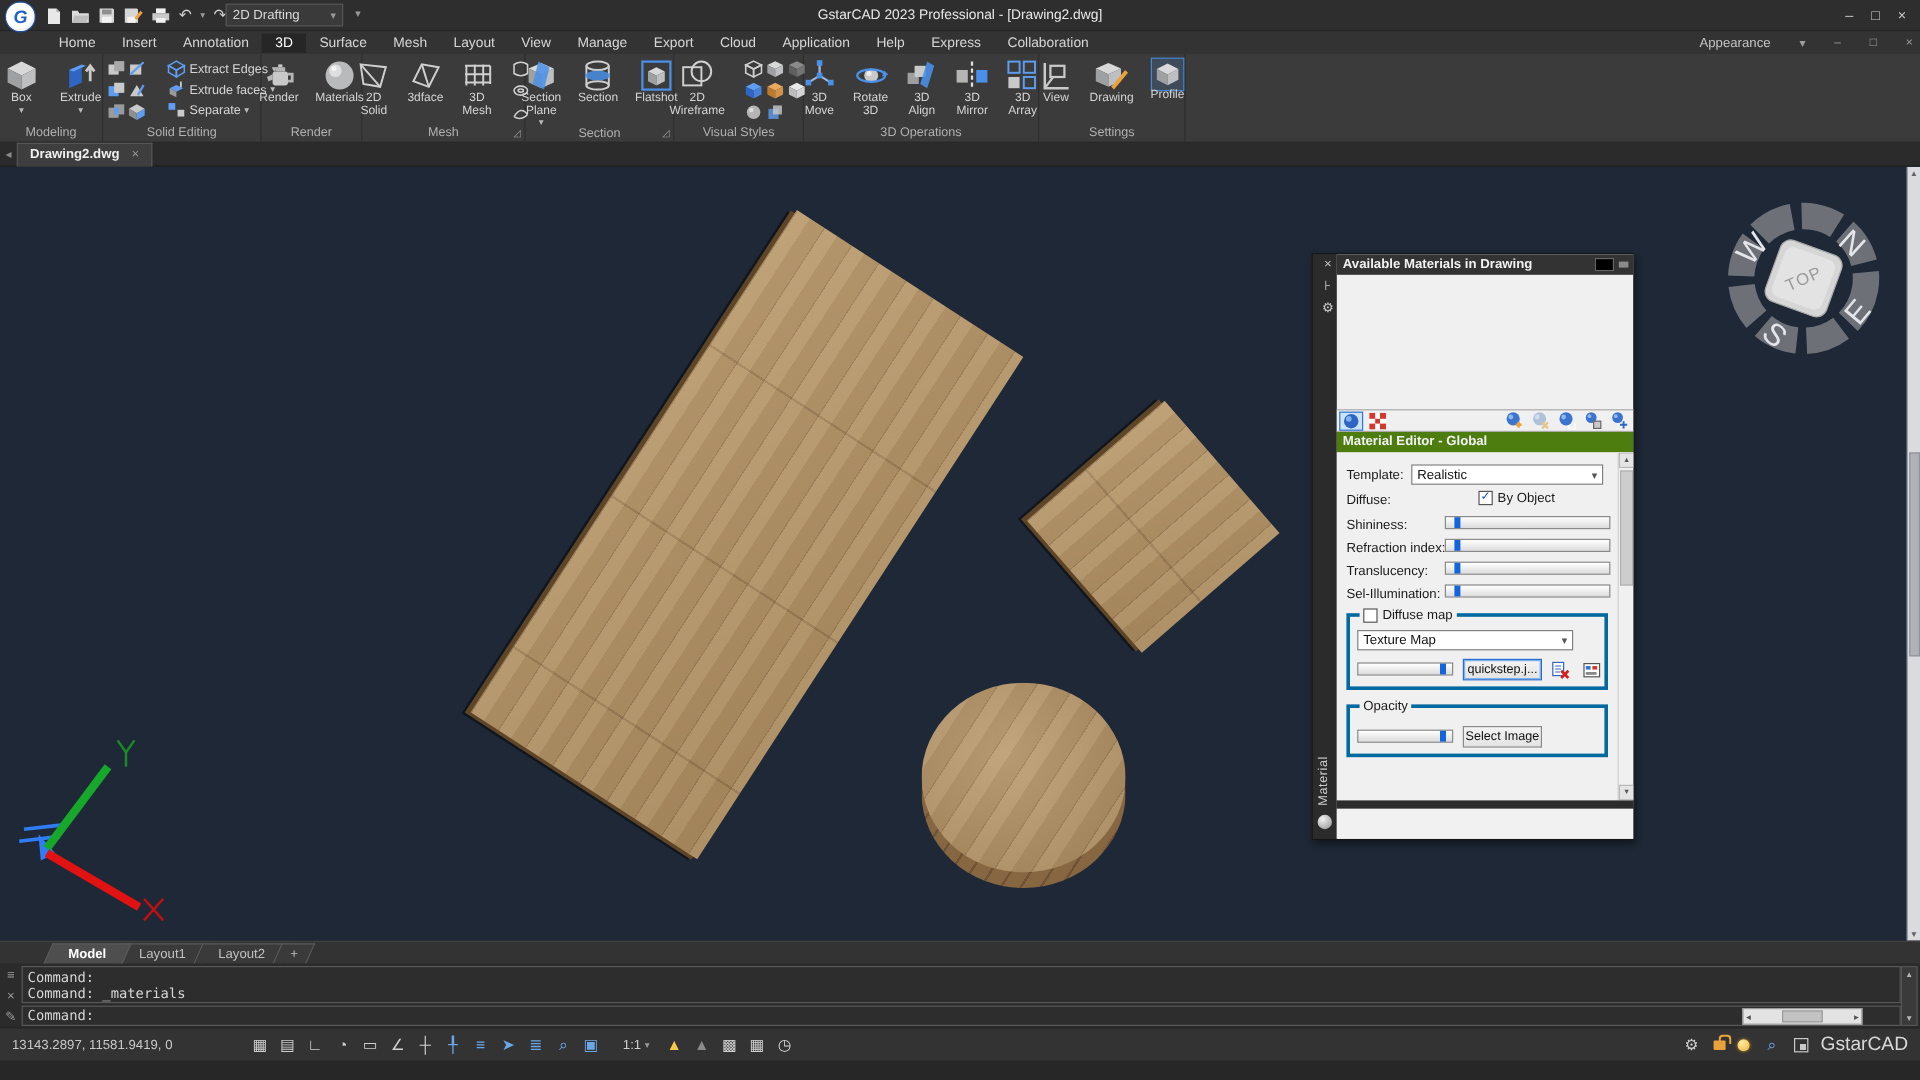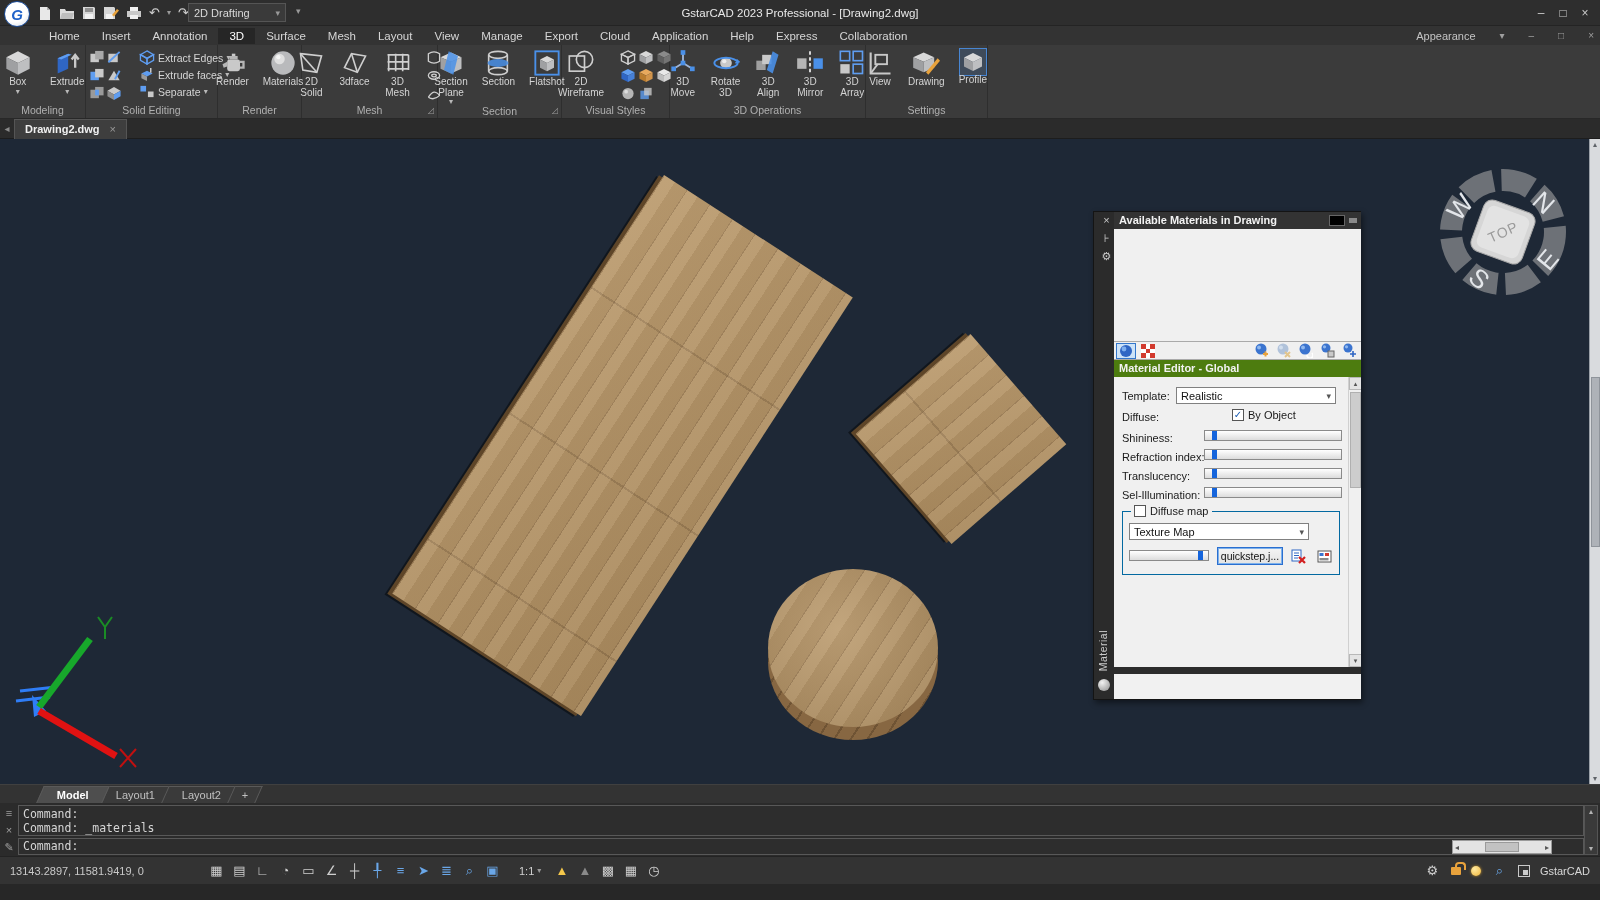--- a/index.html
+++ b/index.html
@@ -85,21 +85,21 @@
   .tbtn.sel{border:1px solid #3377cc;background:#cde3f8}
   #ptools .spacer{flex:1}
   #pedhead{left:0;top:148px;width:247px;height:17px;background:#4d7c0f;color:#f2f2f2;font-weight:bold;font-size:11px;line-height:16px;padding-left:5px}
   #pbody{left:0;top:165px;width:247px;height:290px;background:#f0f0f0;color:#1a1a1a;overflow:hidden}
   #pbody .lbl{position:absolute;left:8px;font-size:11px;color:#1a1a1a}
   .wsel{position:absolute;height:17px;background:#fff;border:1px solid #808080;display:flex;align-items:center;padding:0 4px;font-size:11px;color:#111}
   .wsel .cde{margin-left:auto;color:#555;font-size:9px}
   .cbx{display:inline-flex;width:12px;height:12px;background:#fff;border:1px solid #555;align-items:center;justify-content:center;font-size:10px;color:#1558b0;line-height:10px}
   .sldtrack{position:absolute;height:11px;background:linear-gradient(#ffffff,#dcdcdc);border:1px solid #8a8a8a}
   .sldthumb{position:absolute;top:0;width:5px;height:9px;background:#1464dc}
-  .gbox{position:absolute;border:1px solid #0369a1}
+  .gbox{position:absolute;border:3px solid #0369a1}
   .gleg{position:absolute;top:-7px;left:8px;background:#f0f0f0;padding:0 3px;display:flex;align-items:center;gap:4px;font-size:11px;color:#1a1a1a}
   .wbtn{position:absolute;height:18px;background:linear-gradient(#f4f4f4,#e3e3e3);border:1px solid #8a8a8a;display:flex;align-items:center;justify-content:center;font-size:10.5px;color:#111}
   .wbtn.focus{border:1px solid #2a6fd0;box-shadow:0 0 0 1px #7db1ec inset}
   .ibtn{position:absolute;width:18px;height:18px;background:#f0f0f0;display:flex;align-items:center;justify-content:center}
   #pscroll{position:absolute;right:0;top:0;width:13px;height:290px;background:#f0f0f0;border-left:1px solid #d0d0d0}
   #pscroll .ar{position:absolute;left:0;width:13px;height:13px;background:#e4e4e4;border:1px solid #b8b8b8;color:#555;font-size:7px;text-align:center;line-height:11px}
   #pscroll .thumb{position:absolute;left:1px;top:15px;width:11px;height:96px;background:#cdcdcd;border:1px solid #b0b0b0}
   #pdivider{left:0;top:455px;width:247px;height:7px;background:#2c2c2c}
   #pfoot{left:0;top:462px;width:247px;height:25px;background:#f1f1f1}
 
@@ -130,21 +130,21 @@
   .sic{font-size:13px;color:#cfcfcf;width:17px;text-align:center}
   .sic.blue{color:#6aa7e8}
   #scale{margin-left:18px;color:#d0d0d0;display:flex;gap:3px;align-items:center}
   #scale .cde{font-size:8px;color:#9a9a9a}
   #statright{margin-left:auto;display:flex;align-items:center;gap:10px;padding-right:10px}
   #lockic{width:10px;height:8px;background:#e8a23c;border-radius:1px;position:relative}
   #lockic::before{content:"";position:absolute;left:4px;top:-5px;width:7px;height:6px;border:2px solid #e8a23c;border-bottom:none;border-radius:4px 4px 0 0}
   #bulbic{width:10px;height:10px;border-radius:50%;background:radial-gradient(circle at 35% 30%,#ffe9a0,#f0b63a);box-shadow:0 0 3px #c7942d}
   #fullsic{width:12px;height:12px;border:1px solid #c9c9c9;position:relative}
   #fullsic::before{content:"";position:absolute;right:1px;bottom:1px;width:5px;height:5px;background:#c9c9c9}
-  #brand{color:#d8d8d8;font-size:11px}
+  #brand{color:#d8d8d8;font-size:16px}
   #bottomstrip{left:0;top:884px;width:1600px;height:16px;background:#272727}
 
   
   .cu-t{fill:#d8d8d8}.cu-l{fill:#9fa0a2}.cu-r{fill:#bebfc1}
   .cb-t{fill:#5f9df0}.cb-l{fill:#2f66c4}.cb-r{fill:#4680d8}
   .co-t{fill:#e8a95d}.co-l{fill:#b97c2f}.co-r{fill:#d2944a}
   .cd-t{fill:#8a8a8a}.cd-l{fill:#5f5f5f}.cd-r{fill:#747474}
   .wire{fill:none;stroke:#cfcfcf;stroke-width:1.4}
   .wireb{fill:none;stroke:#5f9df0;stroke-width:1.4}
 </style>
@@ -715,20 +715,27 @@
           <span class="ibtn" style="left:192px;top:35px">
             <svg width="15" height="15" viewBox="0 0 15 15">
                 <rect x="1" y="2" width="13" height="11" fill="#fff" stroke="#555"></rect>
                 <rect x="2.5" y="4" width="4" height="3" fill="#3b74cf"></rect>
                 <rect x="8" y="4" width="4" height="3" fill="#d23a2e"></rect>
                 <rect x="2.5" y="9" width="9" height="2.4" fill="#8a8a8a"></rect>
               </svg>
           </span>
         </div>
 
+        <div class="gbox" style="left:8px;top:210px;width:218px;height:44px">
+          <span class="gleg">Opacity</span>
+          <div class="sldtrack" style="left:6px;top:18px;width:80px">
+              <span class="sldthumb" style="left:68px"></span>
+            </div>
+          <div class="wbtn" style="left:94px;top:15px;width:66px">Select Image</div>
+        </div>
 
 
         <div id="pscroll">
           <span class="ar" style="top:0">▴</span>
           <span class="thumb"></span>
           <span class="ar" style="bottom:0">▾</span>
         </div>
       </div>
 
       <div id="pdivider" class="abs"></div>

